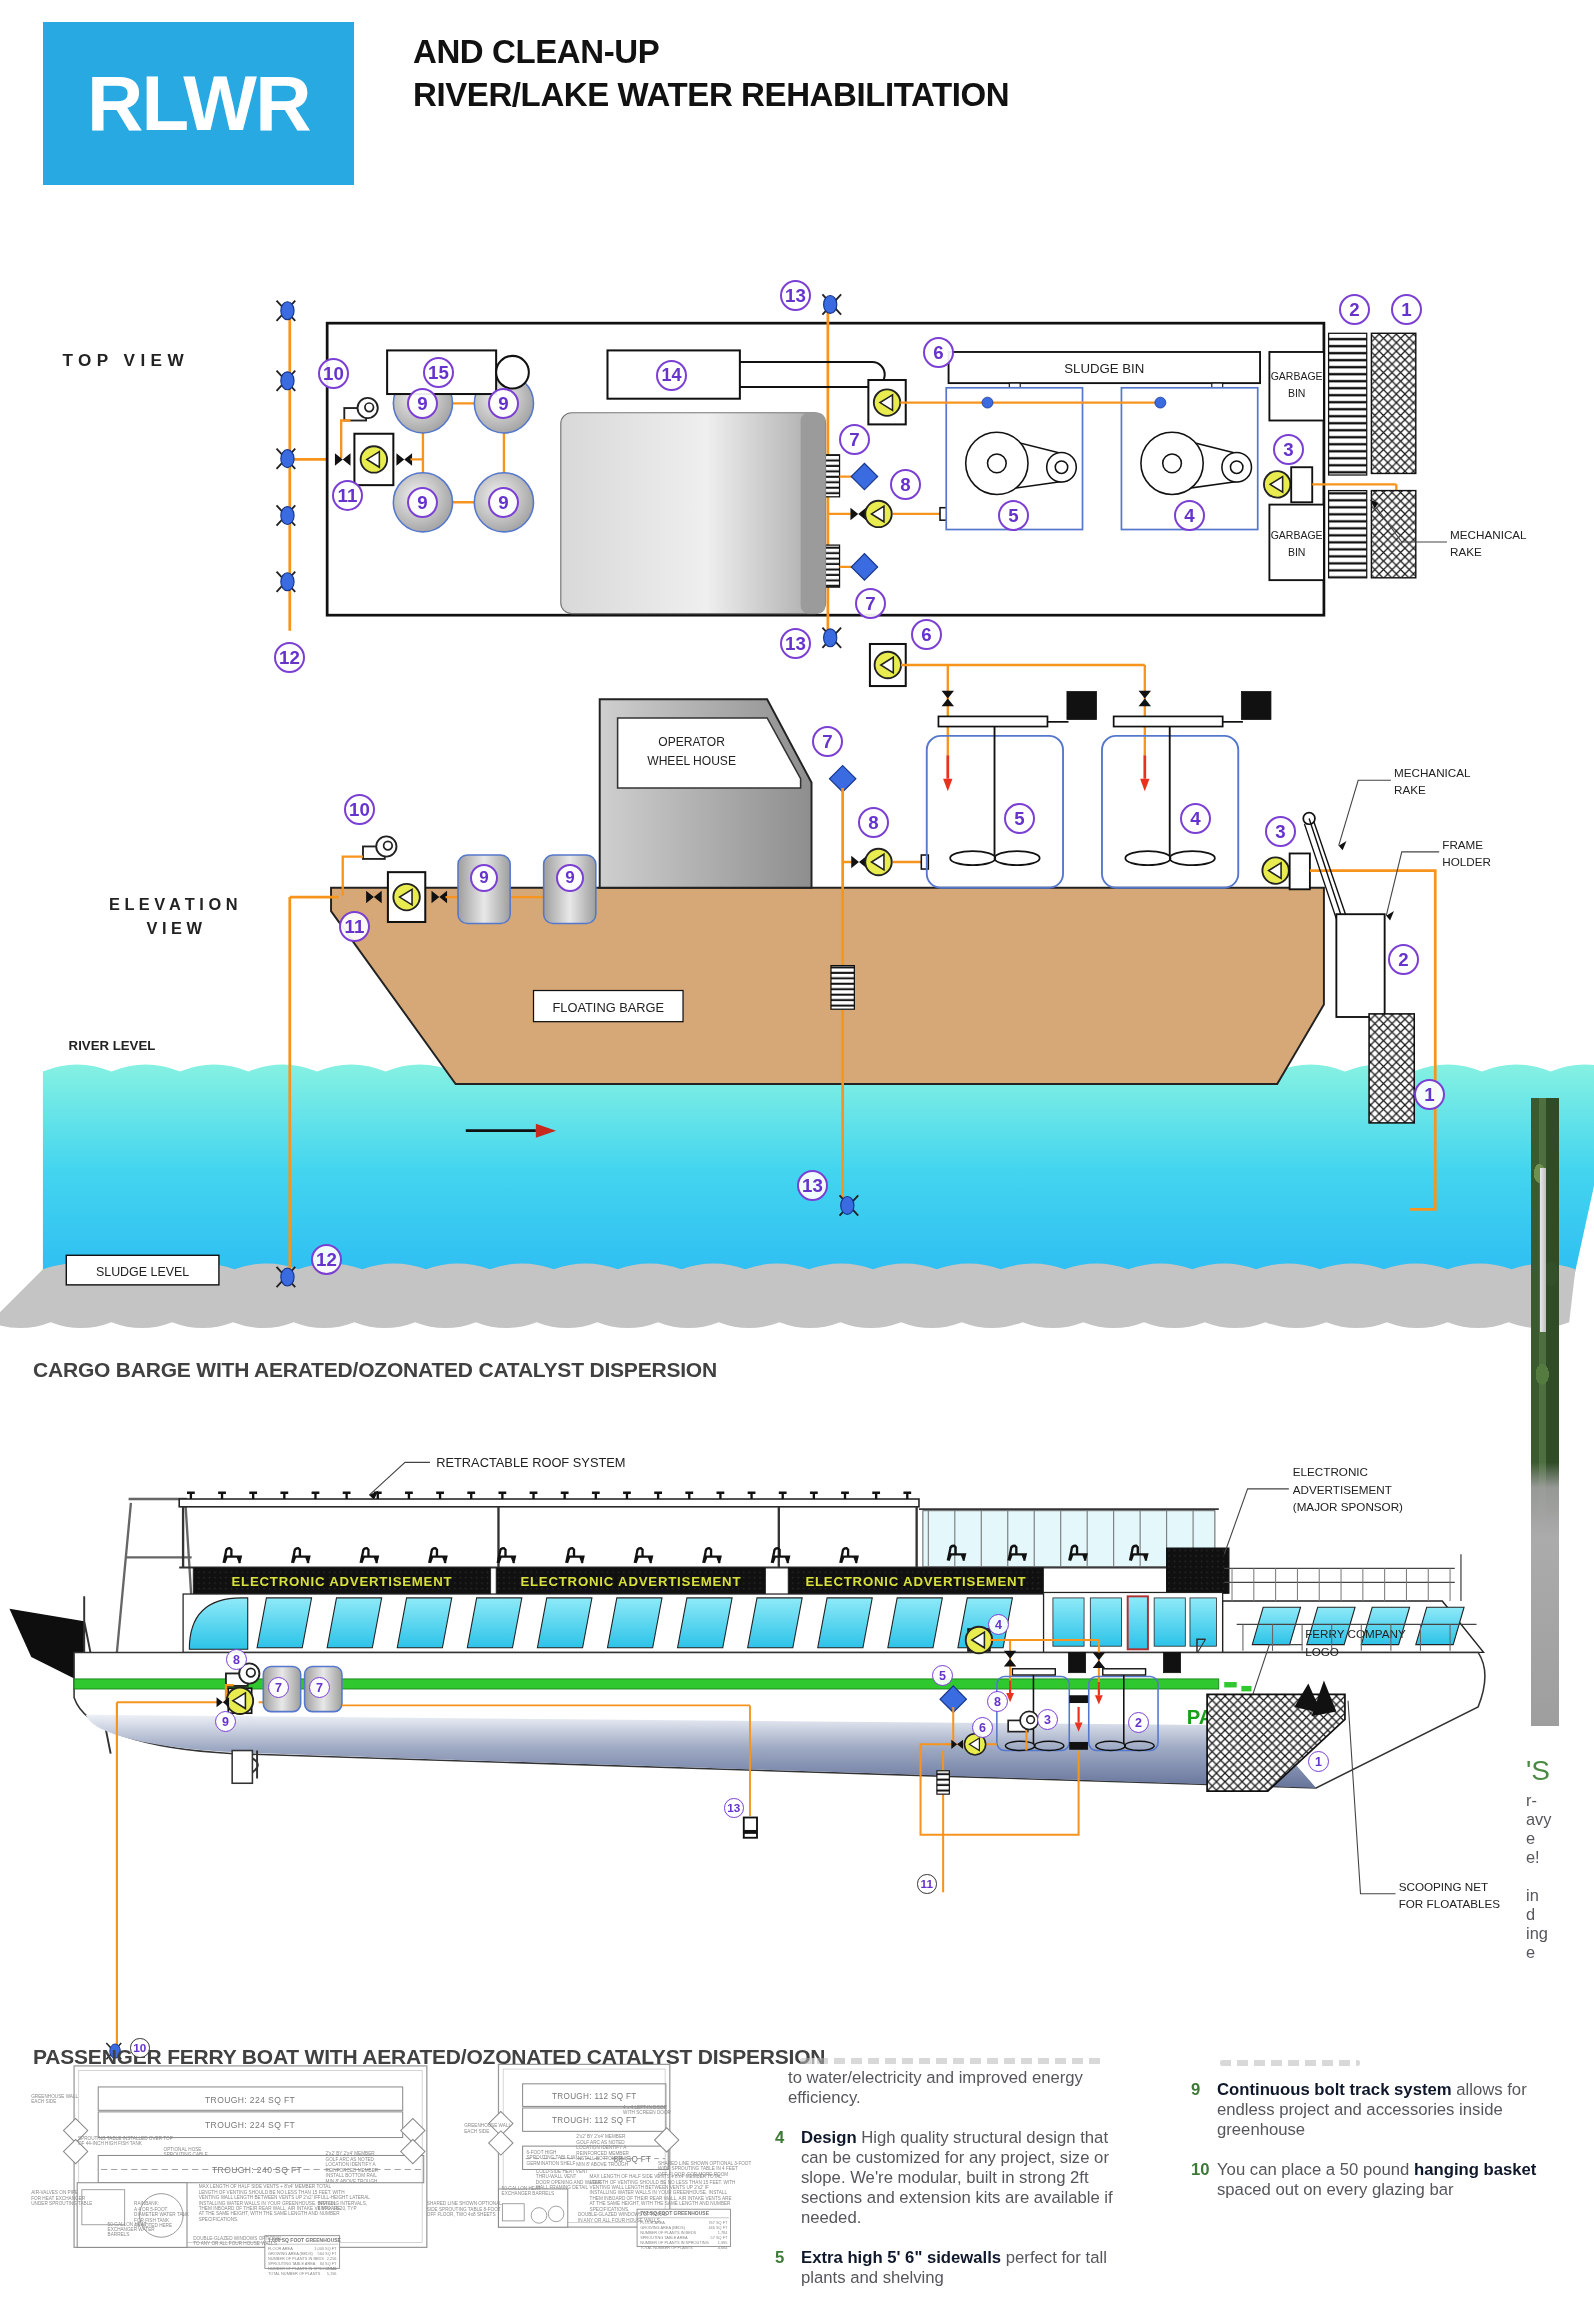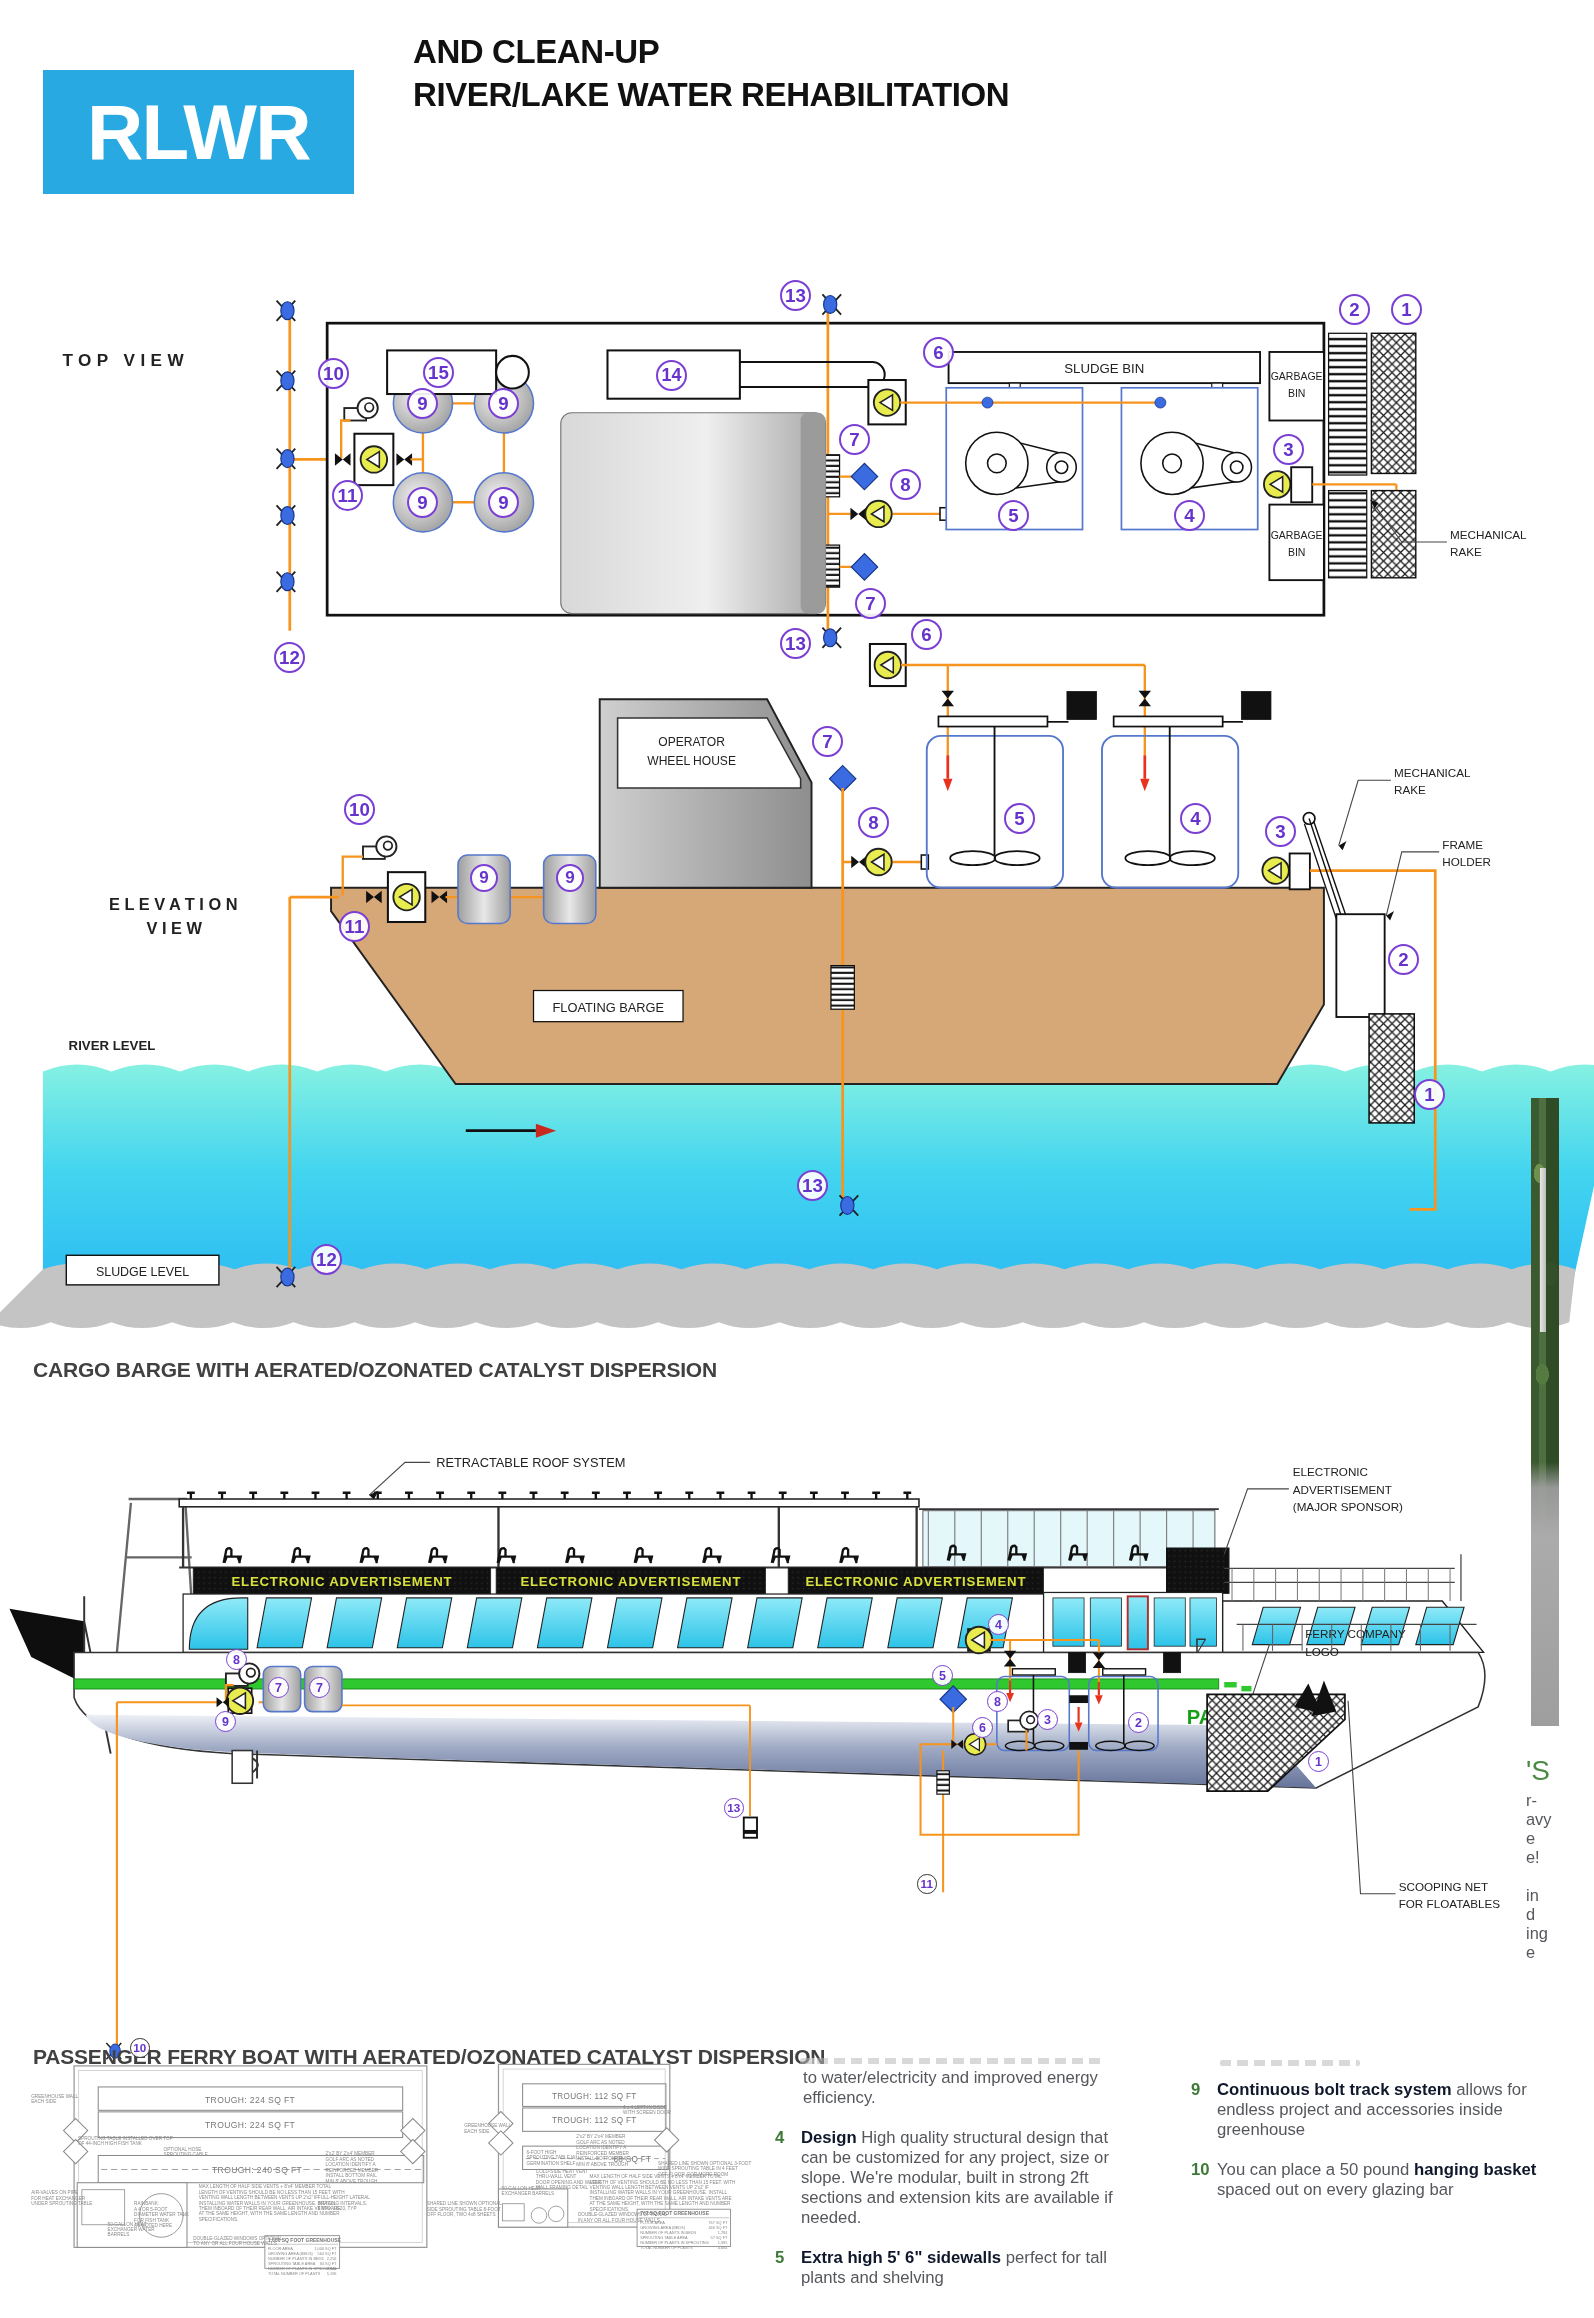--- a/index.html
+++ b/index.html
@@ -1,19 +1,19 @@
 <!DOCTYPE html>
 <html style="font-size:12.5px"><head>
 <meta charset="utf-8">
 <style>
   html,body{margin:0;padding:0;background:#ffffff;}
   body{width:1595px;height:2319px;position:relative;font-family:"Liberation Sans",sans-serif;overflow:hidden;}
   .abs{position:absolute;}
   
-  #logo{left:43px;top:22px;width:311px;height:124px;background:#29A9E1;display:flex;align-items:center;justify-content:center;margin-top:48px;}
+  #logo{left:43px;top:22px;width:311px;height:163px;background:#29A9E1;display:flex;align-items:center;justify-content:center;}
   #logo span{color:#fff;font-size:78px;font-weight:800;letter-spacing:-1.6px;}
   #title{left:413px;top:30px;width:856px;color:#111;font-size:33px;font-weight:800;line-height:43px;letter-spacing:-0.4px;}
   
   .caption{left:33px;color:#414141;font-size:21px;font-weight:700;letter-spacing:-0.2px;}
   
   .marker{position:absolute;border-radius:50%;border:2.3px solid #7B3FD4;color:#6633CC;background:rgba(255,255,255,0.92);display:flex;align-items:center;justify-content:center;font-weight:700;box-sizing:border-box;}
   .marker.dark{border-color:#333;}
   
   .bcol{position:absolute;color:#55575C;font-size:16.7px;line-height:20px;}
   .bcol .bitem{display:flex;margin-top:20px;}
@@ -674,21 +674,21 @@
     <div class="marker" style="left: 1308px; top: 1751px; width: 21px; height: 21px; font-size: 12.5px; border-width: 1.6px;">1</div>
     <div class="marker" style="left: 724px; top: 1798px; width: 19.5px; height: 19.5px; font-size: 11.7px; border-width: 1.6px;">13</div>
     <div class="marker dark" style="left: 917px; top: 1874px; width: 19.5px; height: 19.5px; font-size: 11.7px; border-width: 1.6px;">11</div>
     <div class="marker dark" style="left: 130px; top: 2038px; width: 19.5px; height: 19.5px; font-size: 11.7px; border-width: 1.6px;">10</div>
   </div>
 
 <div class="sliver" style="left:800px;top:2058px;width:304px"></div>
 <div class="sliver" style="left:1220px;top:2060px;width:140px"></div>
 
 <div class="bcol" style="left:775px;top:2068px;width:346px">
-  <p style="margin-left:28px">to water/electricity and improved energy efficiency.</p>
+  <p style="margin-left:13px">to water/electricity and improved energy efficiency.</p>
   <div class="bitem">
     <span class="bnum">4</span>
     <p><span class="green">Design</span><span>  High quality structural design that can be customized for any project, size or slope. We're modular, built in strong 2ft sections and extension kits are available if needed.</span></p>
   </div>
   <div class="bitem">
     <span class="bnum">5</span>
     <p><span class="green">Extra high 5' 6" sidewalls</span><span> perfect for tall plants and shelving</span></p>
   </div>
 </div>
 

